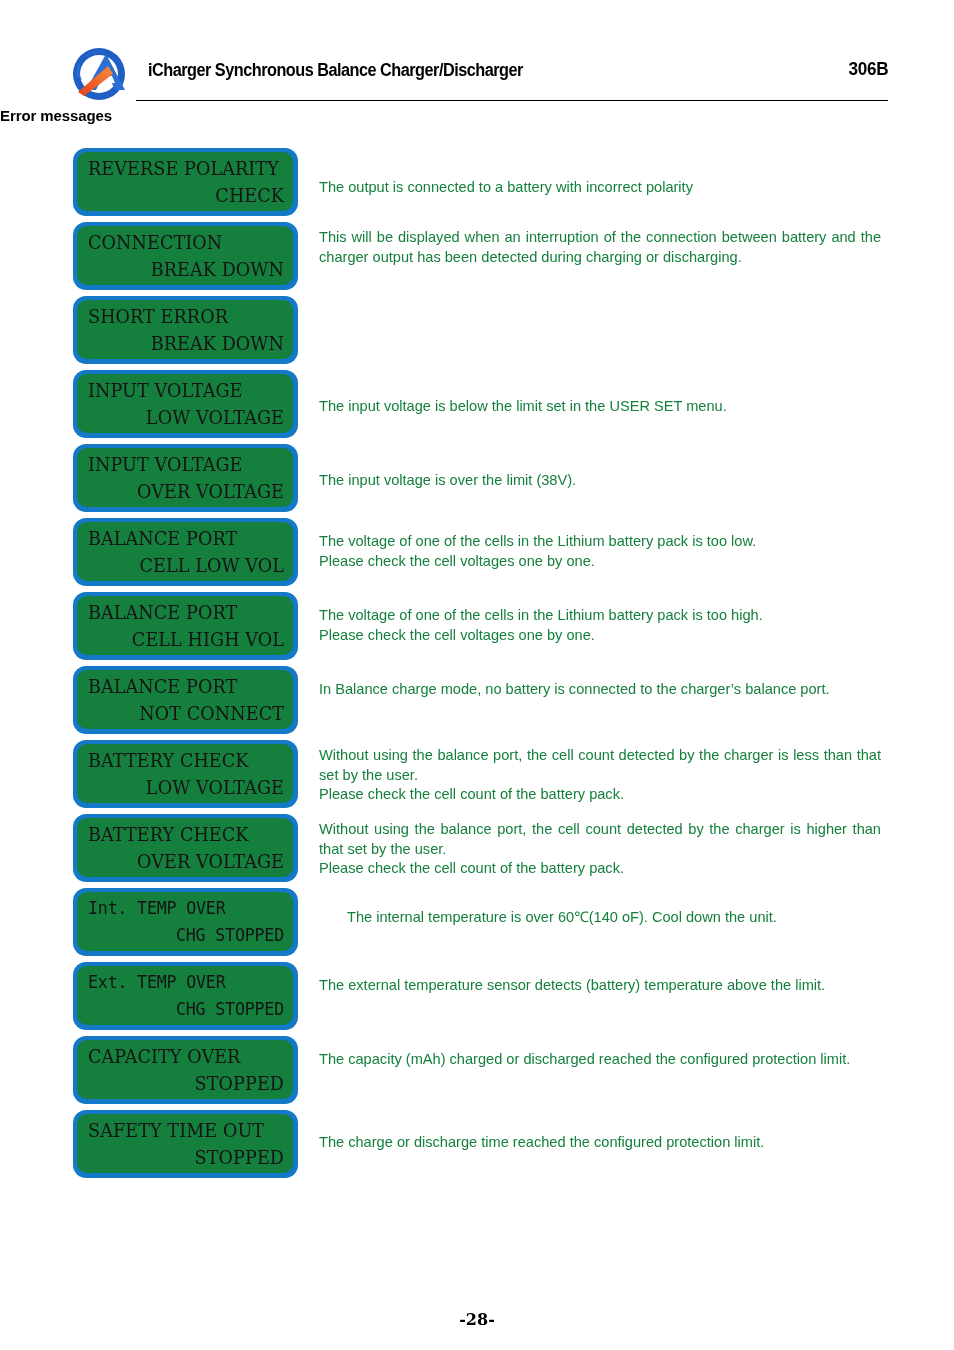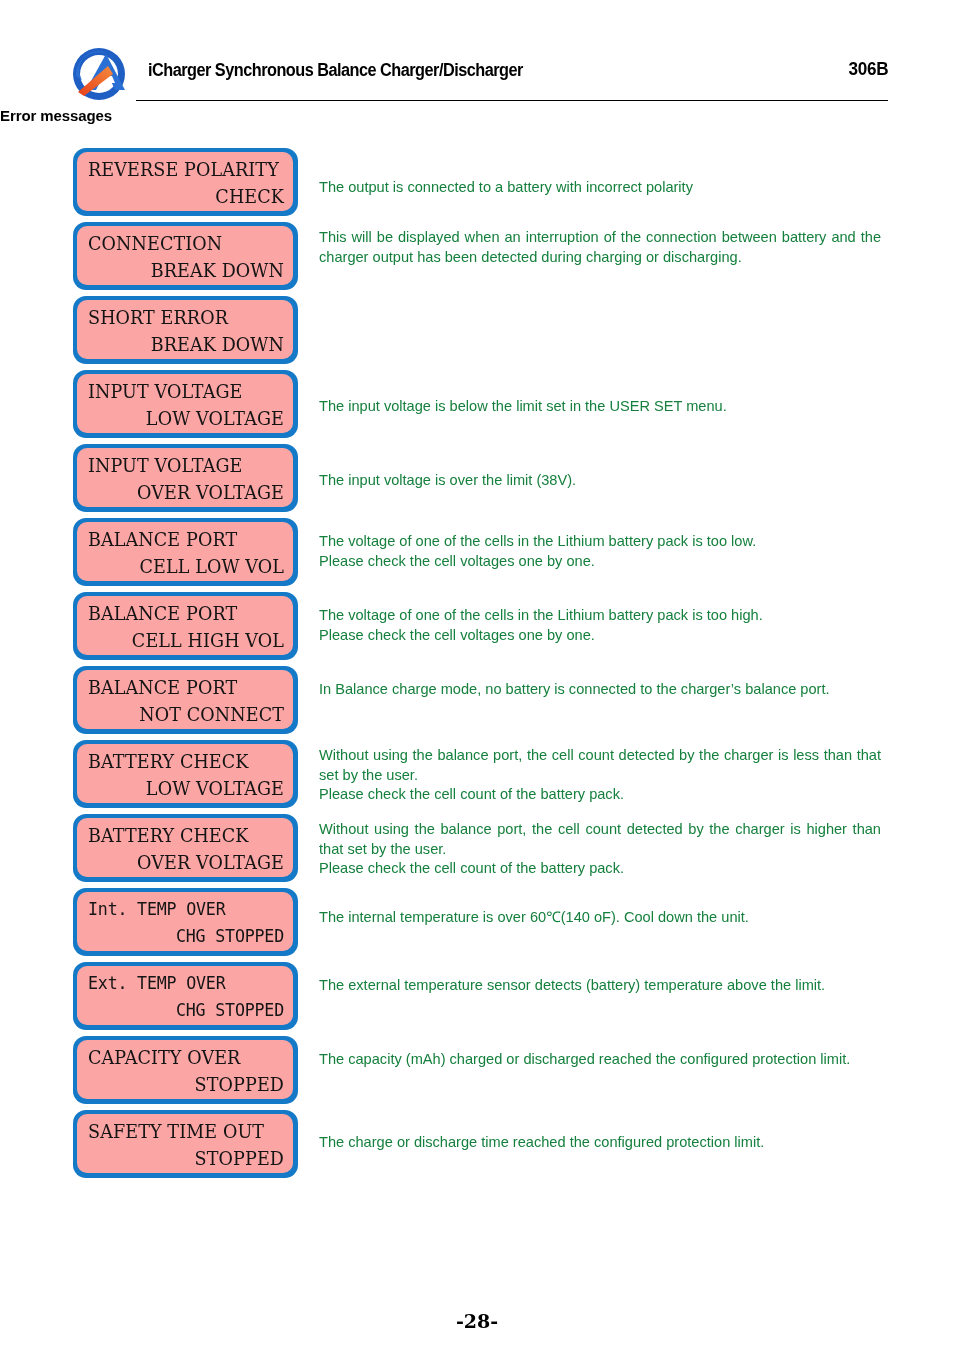--- a/index.html
+++ b/index.html
@@ -107,26 +107,26 @@
     width: 225px;
     height: 68px;
     background: #1479c6;
     border-radius: 13px;
     padding: 4px 5px 5px 4px;
   }
 
   .lcd-screen {
     width: 100%;
     height: 100%;
-    background: #fca5a5;
+    background: #15803d;
     border-radius: 10px;
     padding: 4px 9px 2px 11px;
     display: flex;
     flex-direction: column;
-    justify-content: center;
+    justify-content: flex-end;
   }
 
   .lcd-line {
     font-family: "DejaVu Serif", "Liberation Serif", serif;
     font-size: 18.5px;
     line-height: 27px;
     color: #141414;
     letter-spacing: 0.1px;
     white-space: nowrap;
     transform: scaleX(0.95);
@@ -167,21 +167,21 @@
 
   
   .footer {
     position: absolute;
     left: 0;
     top: 1310px;
     width: 954px;
     text-align: center;
     font-family: "DejaVu Serif", "Liberation Serif", serif;
     font-weight: bold;
-    font-size: 19px;
+    font-size: 16px;
   }
 </style>
 </head>
 <body>
 
 <div class="page">
 
   <div class="header">
 
     <div class="logo">
@@ -323,21 +323,21 @@
           <p>Please check the cell count of the battery pack.</p>
         </div>
       </div>
       <div class="row">
         <div class="lcd">
           <div class="lcd-screen">
             <div class="lcd-line lcd-line-1 mono">Int. TEMP OVER</div>
             <div class="lcd-line lcd-line-2 mono">CHG STOPPED</div>
           </div>
         </div>
-        <div class="desc" style="top: 20px;">
+        <div class="desc" style="top: 20px; margin-left: 28px;">
           <p class="nojust">The internal temperature is over 60℃(140 oF). Cool down the unit.</p>
         </div>
       </div>
       <div class="row">
         <div class="lcd">
           <div class="lcd-screen">
             <div class="lcd-line lcd-line-1 mono">Ext. TEMP OVER</div>
             <div class="lcd-line lcd-line-2 mono">CHG STOPPED</div>
           </div>
         </div>

